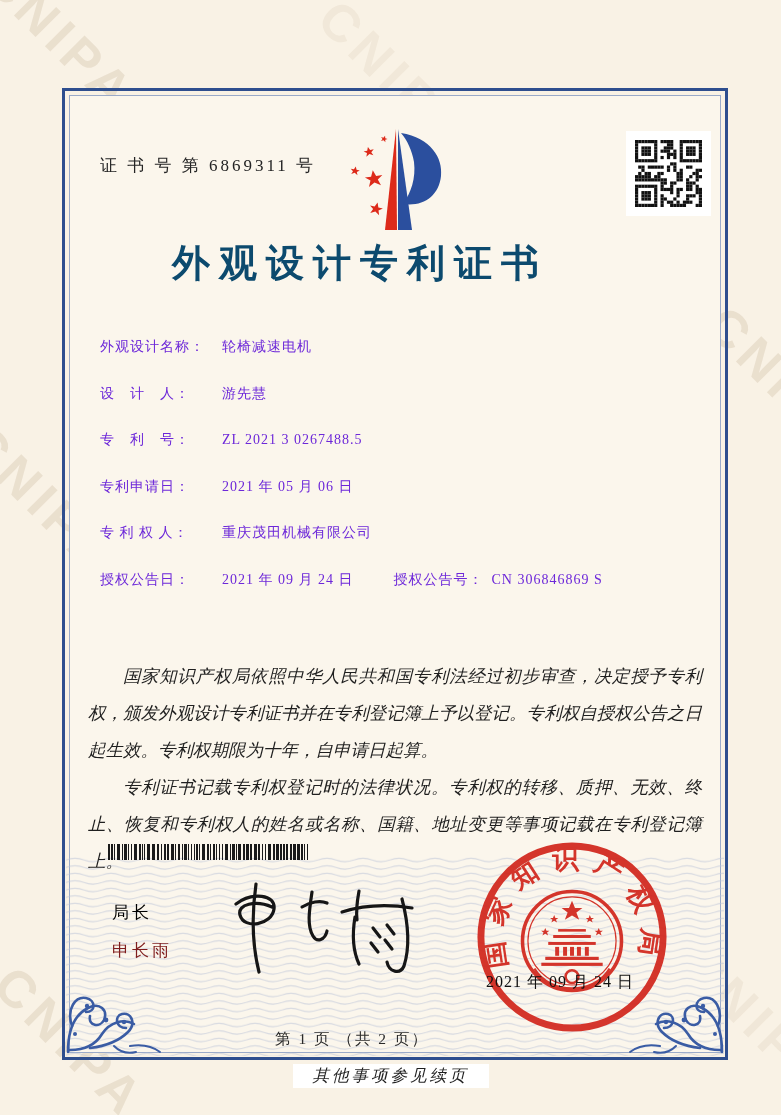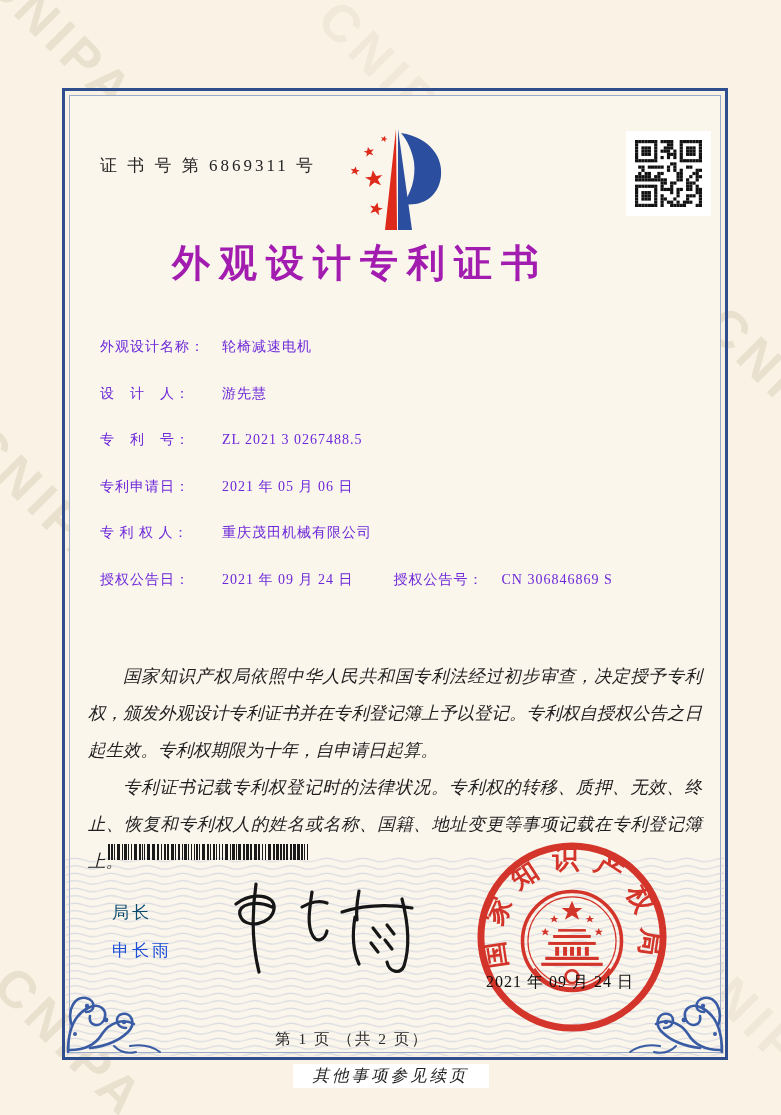--- a/index.html
+++ b/index.html
@@ -29,37 +29,37 @@
   .flourish.right { left:626px; top:954px; transform:scaleX(-1); }
   .cert-number {
     position:absolute; left:100px; top:134px; font-size:17px;
     letter-spacing:3px; color:#242424;margin-top:20px;
   }
   .logo { position:absolute; left:337px; top:122px; }
   .qr-patch { position:absolute; left:626px; top:131px; width:85px; height:85px; background:#ffffff; }
   .qr-patch svg { position:absolute; left:9px; top:9px; }
   .doc-title {
     position:absolute; left:62px; top:238px; width:596px; text-align:center;
-    font-size:38px; font-weight:bold; letter-spacing:9px; color:#a21caf;
+    font-size:38px; font-weight:bold; letter-spacing:9px; color:#0c4a6e;
   }
   .fields { position:absolute; left:100px; top:338px; width:580px; font-size:14px; color:#6d28d9; }
   .frow { height:25px; margin-bottom:21.5px; white-space:nowrap; letter-spacing:1px; }
   .flabel { display:inline-block; width:122px; }
   .fvalue { }
   .frow .second { margin-left:40px; }
-  .frow .second .flabel2 { margin-right:18px; }
+  .frow .second .flabel2 { margin-right:8px; }
   .body-text {
     position:absolute; left:88px; top:658px; width:614px;
     font-size:17.5px; line-height:37px; font-style:italic; color:#1f1f1f;
     text-align:justify;
   }
   .body-text p { text-indent:2em; }
   .barcode { position:absolute; left:108px; top:844px; }
-  .director-title { position:absolute; left:112px; top:901px; font-size:17px; letter-spacing:3px; color:#0c4a6e; }
-  .director-name  { position:absolute; left:112px; top:939px; font-size:17px; letter-spacing:3px; color:#1d4ed8; }
+  .director-title { position:absolute; left:112px; top:901px; font-size:17px; letter-spacing:3px; color:#000000; }
+  .director-name  { position:absolute; left:112px; top:939px; font-size:17px; letter-spacing:3px; color:#7f1d1d; }
   .signature { position:absolute; left:222px; top:872px; }
   .seal { position:absolute; left:473px; top:838px; }
   .seal-date {
     position:absolute; left:486px; top:972px; width:190px; font-size:16px;
     letter-spacing:1px; color:#101010; white-space:nowrap;
   }
   .page-footer {
     position:absolute; left:62px; top:1029px; width:580px; text-align:center;
     font-size:15.5px; letter-spacing:2px; color:#2a2a2a;
   }

